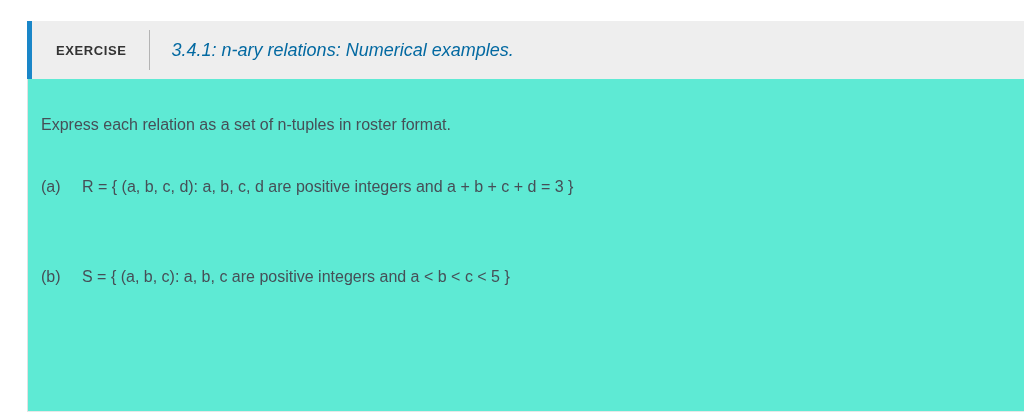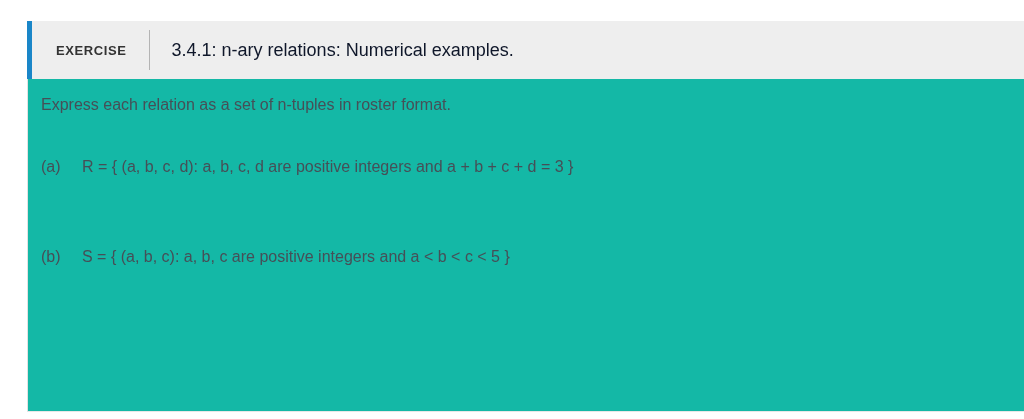--- a/index.html
+++ b/index.html
@@ -66,29 +66,30 @@
   .header-divider {
     width: 1px;
     height: 40px;
     background: #b4b4b4;
     margin-left: 22px;
     flex: 0 0 1px;
   }
   .card-title {
     margin-left: 22px;
     font-size: 18px;
-    color: #0f172a;
+    color: #0369a1;
     white-space: nowrap;
+    font-style: italic;
   }
 
   
   .card-body {
     flex: 1 1 auto;
-    padding: 16px 0 0 0;
-    background: #14b8a6;
+    padding: 36px 0 0 0;
+    background: #5eead4;
   }
   .instruction {
     margin-left: 13px;
     font-size: 16px;
     color: #464f57;
     line-height: 20px;
   }
 
   .question-list {
     margin: 0;

